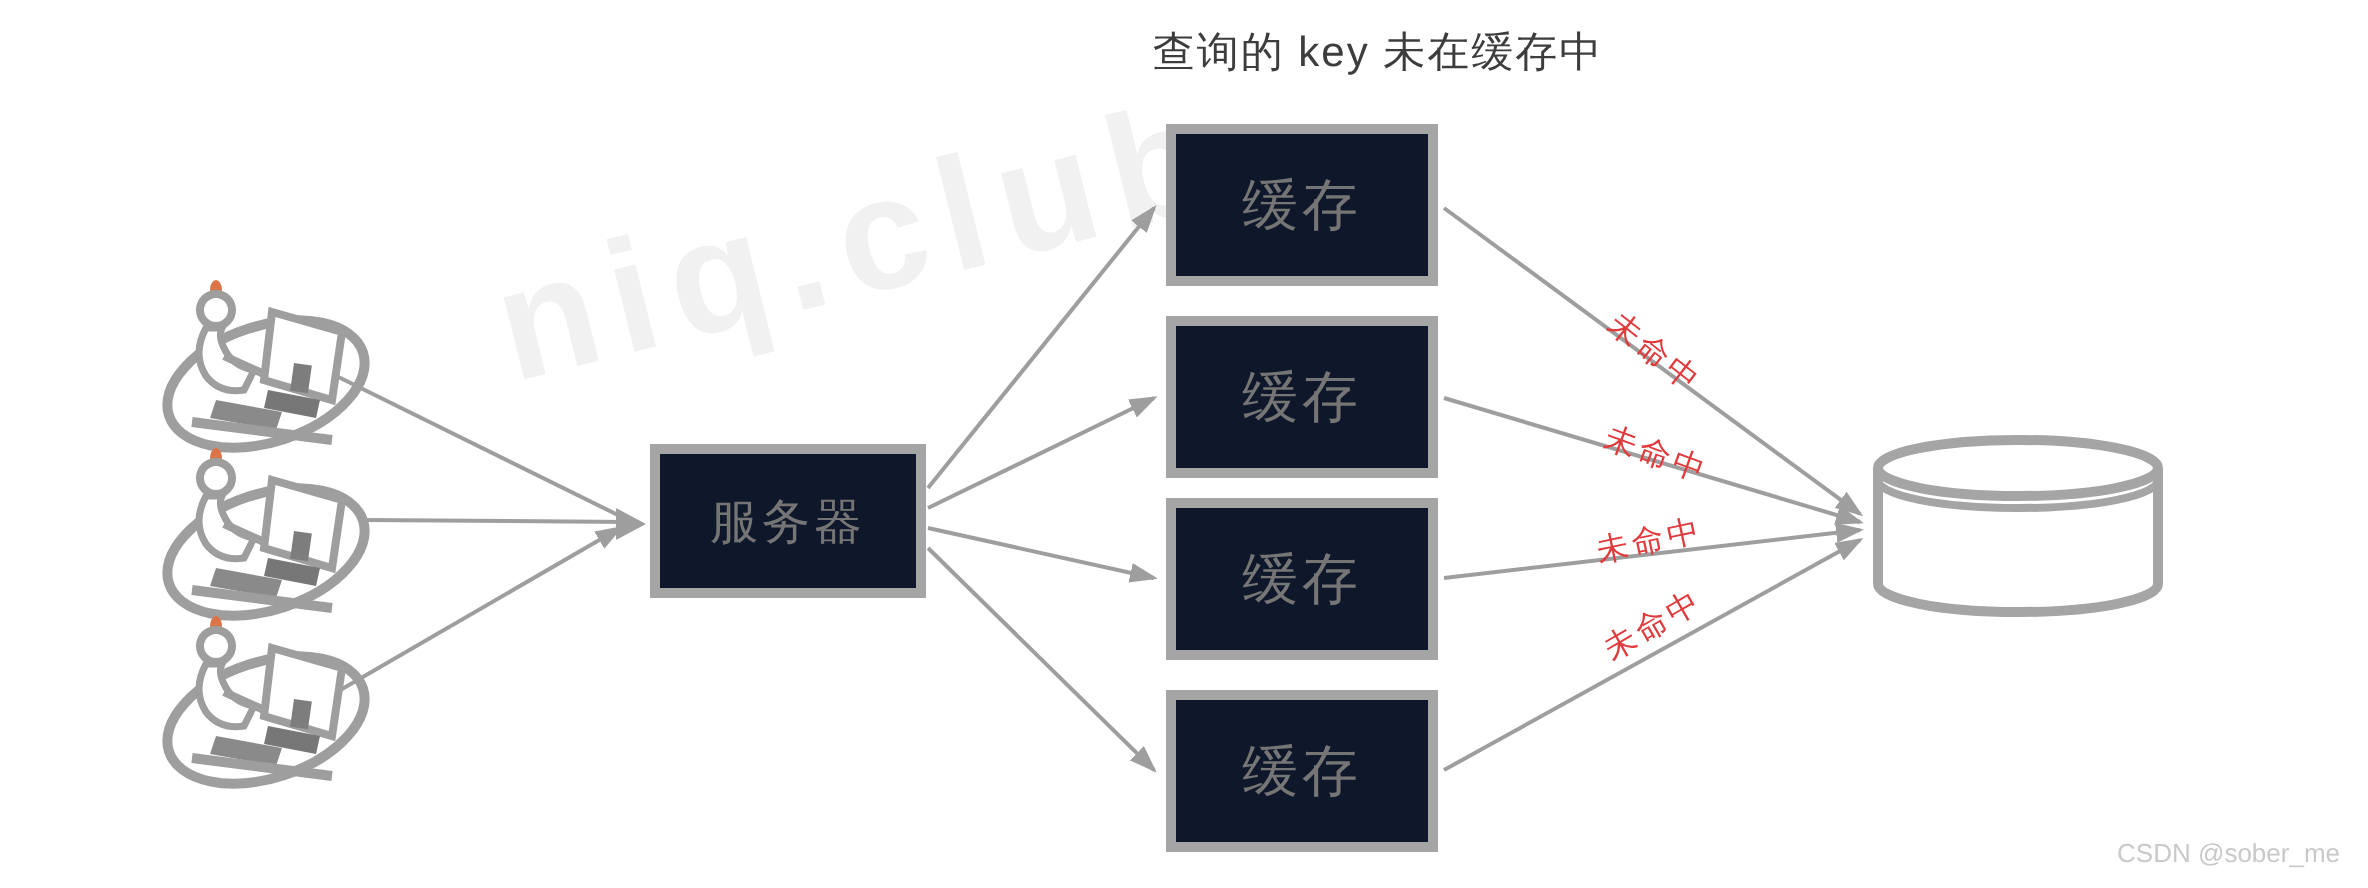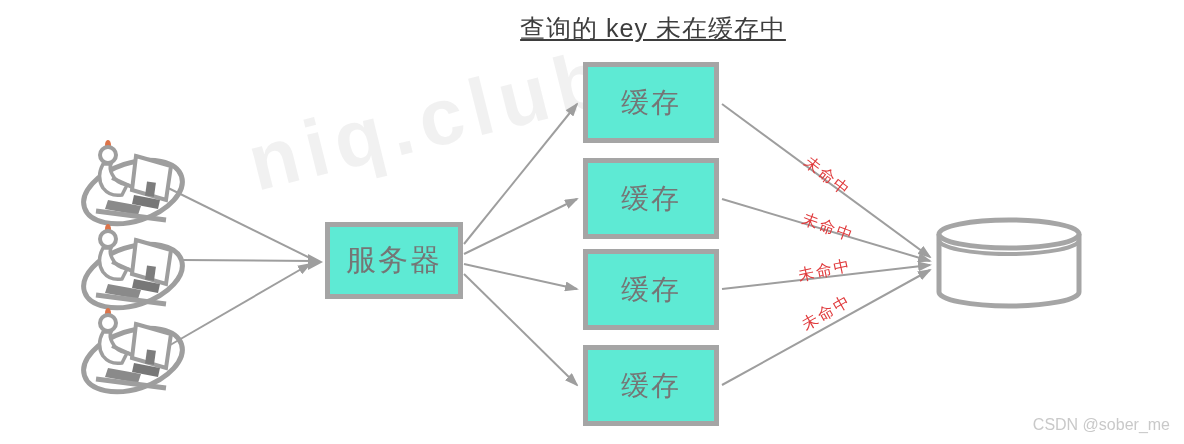--- a/index.html
+++ b/index.html
@@ -5,56 +5,55 @@
   html,body{margin:0;padding:0;background:#ffffff;}
   #canvas{
     position:relative;
     width:1184px;height:444px;
     background:#ffffff;
     overflow:hidden;
     font-family:"Liberation Sans", sans-serif;
   }
   .title{
     position:absolute;
-    left:653px;top:12px;
+    left:689px;top:12px;
     transform:translateX(-50%);
-    font-size:25px;
+    font-size:21px;
     color:#3d3d3d;
     letter-spacing:1px;
     white-space:nowrap;
     z-index:4;
-    text-decoration:underline;
   }
   .site-watermark{
     position:absolute;
     left:430px;top:120px;
     transform:translate(-50%,-50%) rotate(-14deg);
     font-size:80px;
     font-weight:bold;
     letter-spacing:8px;
     color:rgba(190,190,190,0.22);
     z-index:0;
     white-space:nowrap;
     user-select:none;
   }
   svg.wires{
     position:absolute;left:0;top:0;width:1184px;height:444px;z-index:1;
   }
   .node{
     position:absolute;
-    background:#5eead4;
+    background:#0f172a;
     border:5px solid #a5a5a5;
     box-sizing:border-box;
     display:flex;align-items:center;justify-content:center;
     color:#757575;
     z-index:2;
   }
   .server{
     left:325px;top:222px;width:138px;height:77px;
-    font-size:30px;letter-spacing:2px;
+    font-size:24px;letter-spacing:2px;
   }
   .cache{
     left:583px;width:136px;height:81px;
     font-size:28px;letter-spacing:2px;
   }
   .cache1{top:62px;}
   .cache2{top:158px;}
   .cache3{top:249px;}
   .cache4{top:345px;}
   .db-svg{
@@ -77,21 +76,21 @@
     white-space:nowrap;
     z-index:3;
   }
   .miss1{left:827px;top:177px;transform:translate(-50%,-50%) rotate(38deg);}
   .miss2{left:828px;top:228px;transform:translate(-50%,-50%) rotate(20deg);}
   .miss3{left:825px;top:271px;transform:translate(-50%,-50%) rotate(-12deg);}
   .miss4{left:827px;top:313px;transform:translate(-50%,-50%) rotate(-30deg);}
   .csdn-watermark{
     position:absolute;
     right:14px;bottom:10px;
-    font-size:16px;
+    font-size:13px;
     color:#c9c9c9;
     z-index:4;
   }
 </style>
 </head>
 <body>
 
 <div id="canvas">
 
   <div class="site-watermark">niq.club</div>

